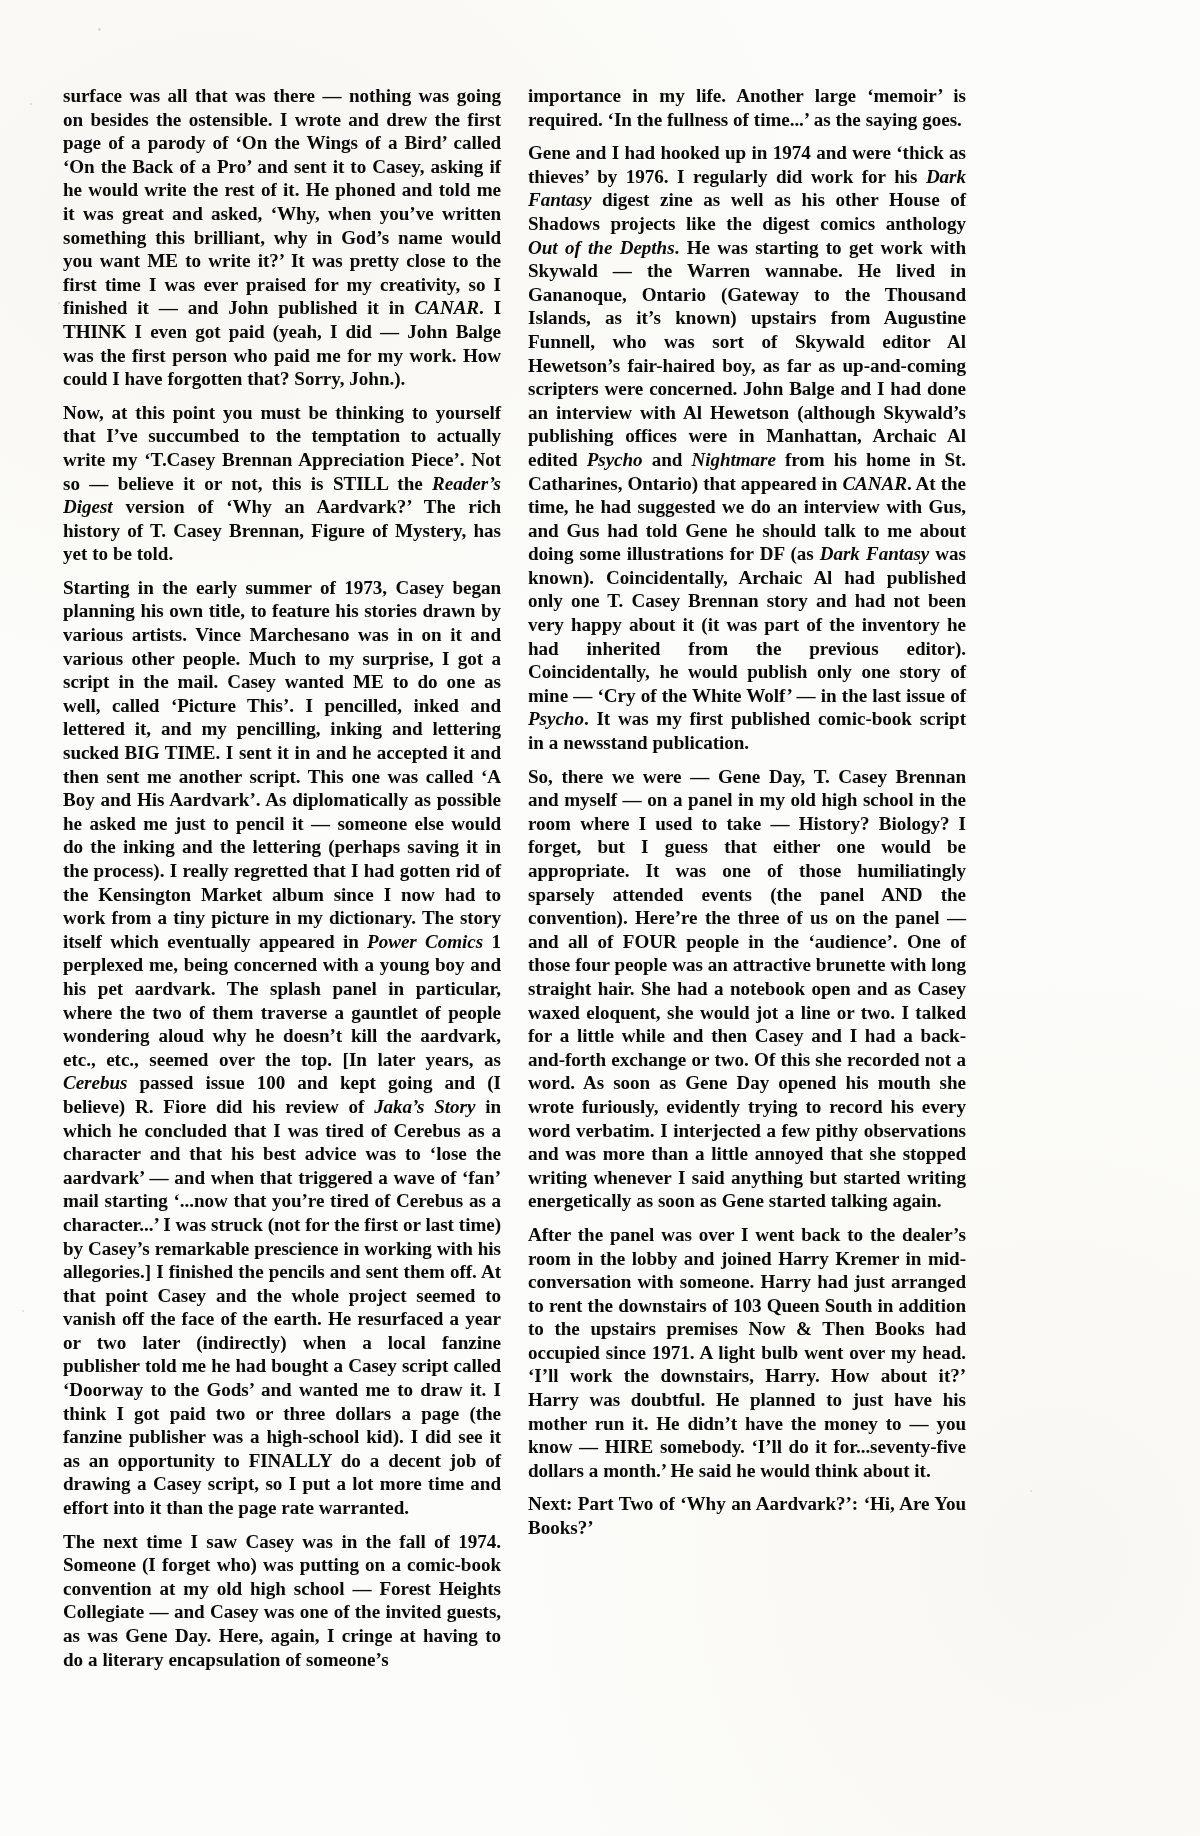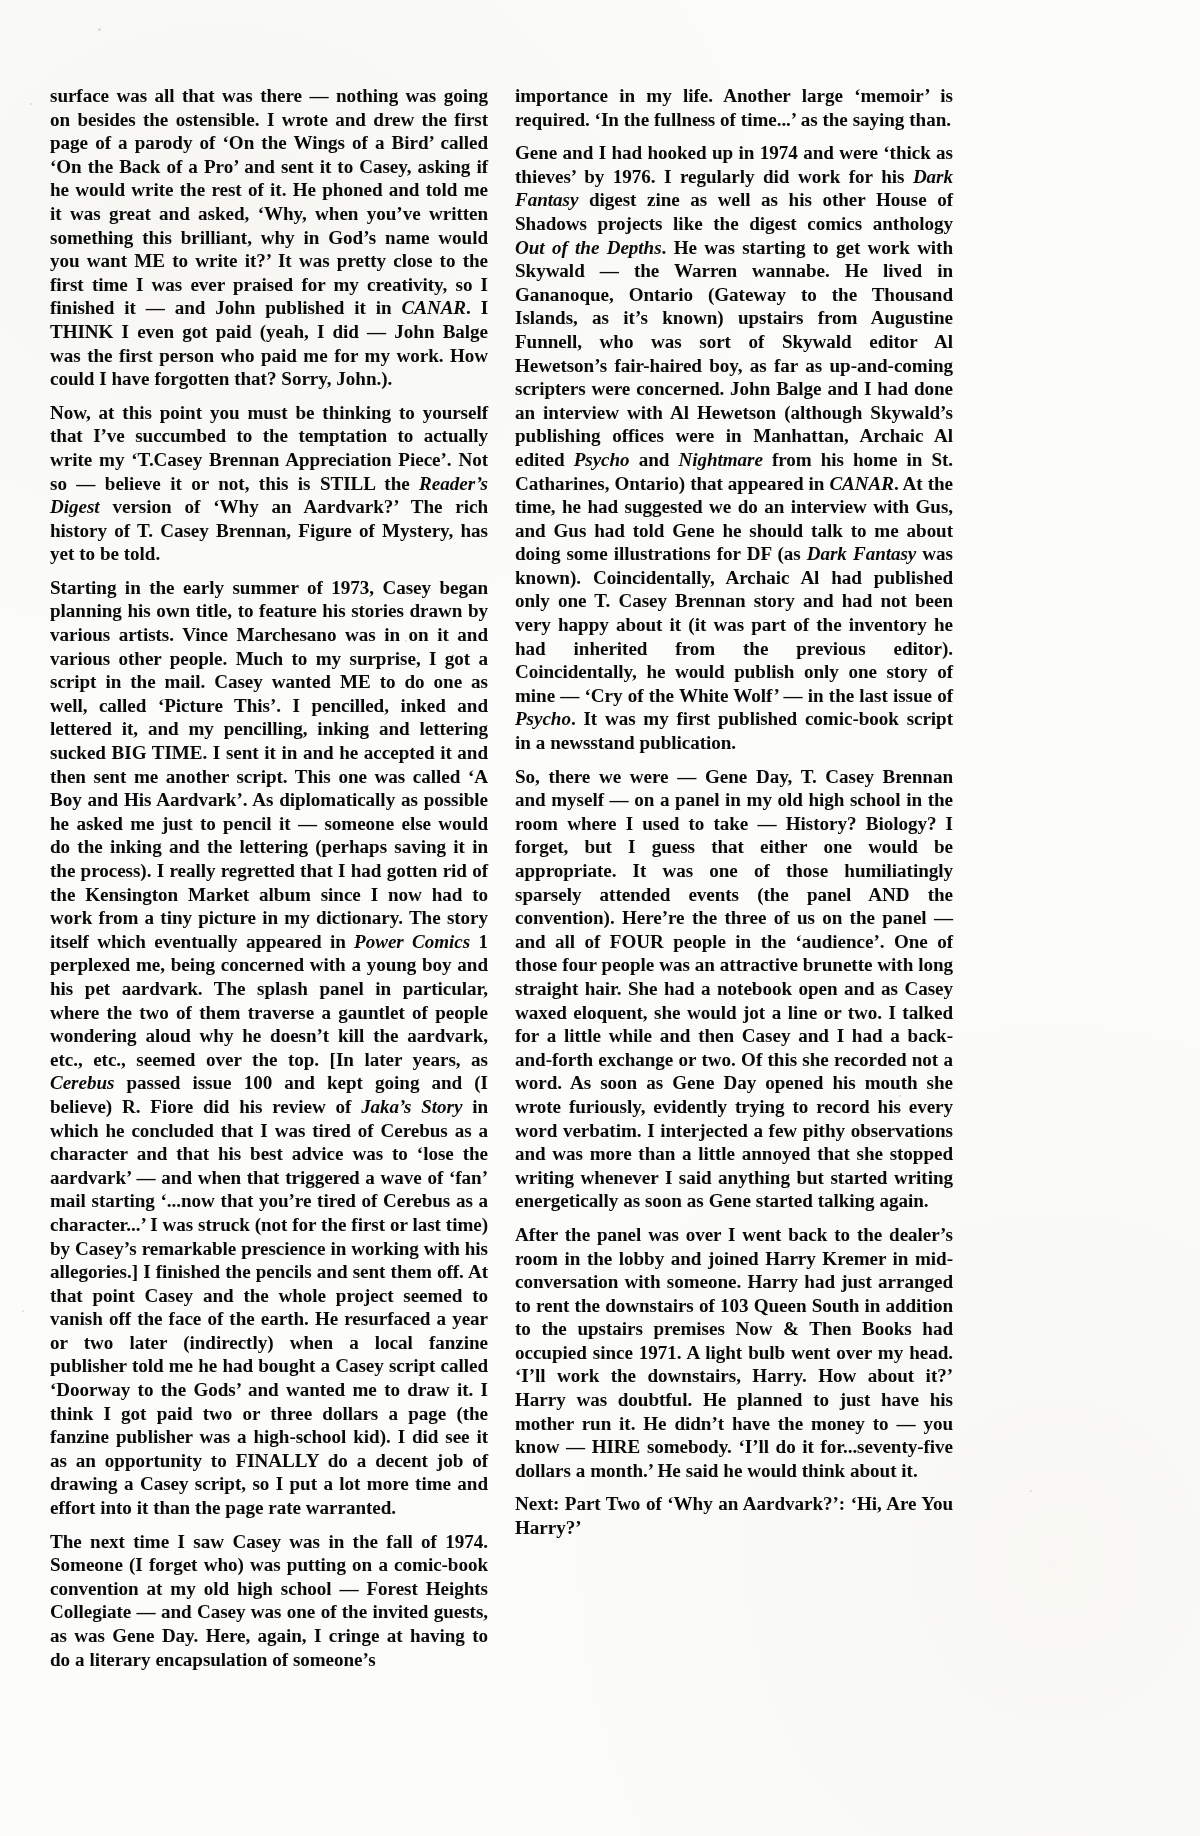--- a/index.html
+++ b/index.html
@@ -19,21 +19,21 @@
   .page {
     position: absolute;
     inset: 0;
     background:
       radial-gradient(ellipse 900px 700px at 18% 12%, rgba(246,245,240,0.85), rgba(253,253,251,0) 70%),
       radial-gradient(ellipse 800px 900px at 88% 85%, rgba(247,246,241,0.8), rgba(253,253,251,0) 72%),
       #fcfcfa;
   }
   .columns {
     position: absolute;
-    left: 50px;
+    left: 63px;
     top: 84px;
     width: 903px;
     height: 1640px;
     display: flex;
     gap: 27px;
   }
   .col {
     width: 438px;
     flex: 0 0 438px;
   }
@@ -80,21 +80,21 @@
   <div class="columns">
 
     <div class="col left">
         <p class="para">surface was all that was there — nothing was going on besides the ostensible. I wrote and drew the first page of a parody of ‘On the Wings of a Bird’ called ‘On the Back of a Pro’ and sent it to Casey, asking if he would write the rest of it. He phoned and told me it was great and asked, ‘Why, when you’ve written something this brilliant, why in God’s name would you want ME to write it?’ It was pretty close to the first time I was ever praised for my creativity, so I finished it — and John published it in <em>CANAR</em>. I THINK I even got paid (yeah, I did — John Balge was the first person who paid me for my work. How could I have forgotten that? Sorry, John.).</p>
         <p class="para">Now, at this point you must be thinking to yourself that I’ve succumbed to the temptation to actually write my ‘T.Casey Brennan Appreciation Piece’. Not so — believe it or not, this is STILL the <em>Reader’s Digest</em> version of ‘Why an Aardvark?’ The rich history of T. Casey Brennan, Figure of Mystery, has yet to be told.</p>
         <p class="para">Starting in the early summer of 1973, Casey began planning his own title, to feature his stories drawn by various artists. Vince Marchesano was in on it and various other people. Much to my surprise, I got a script in the mail. Casey wanted ME to do one as well, called ‘Picture This’. I pencilled, inked and lettered it, and my pencilling, inking and lettering sucked BIG TIME. I sent it in and he accepted it and then sent me another script. This one was called ‘A Boy and His Aardvark’. As diplomatically as possible he asked me just to pencil it — someone else would do the inking and the lettering (perhaps saving it in the process). I really regretted that I had gotten rid of the Kensington Market album since I now had to work from a tiny picture in my dictionary. The story itself which eventually appeared in <em>Power Comics</em> 1 perplexed me, being concerned with a young boy and his pet aardvark. The splash panel in particular, where the two of them traverse a gauntlet of people wondering aloud why he doesn’t kill the aardvark, etc., etc., seemed over the top. [In later years, as <em>Cerebus</em> passed issue 100 and kept going and (I believe) R. Fiore did his review of <em>Jaka’s Story</em> in which he concluded that I was tired of Cerebus as a character and that his best advice was to ‘lose the aardvark’ — and when that triggered a wave of ‘fan’ mail starting ‘...now that you’re tired of Cerebus as a character...’ I was struck (not for the first or last time) by Casey’s remarkable prescience in working with his allegories.] I finished the pencils and sent them off. At that point Casey and the whole project seemed to vanish off the face of the earth. He resurfaced a year or two later (indirectly) when a local fanzine publisher told me he had bought a Casey script called ‘Doorway to the Gods’ and wanted me to draw it. I think I got paid two or three dollars a page (the fanzine publisher was a high-school kid). I did see it as an opportunity to FINALLY do a decent job of drawing a Casey script, so I put a lot more time and effort into it than the page rate warranted.</p>
         <p class="para">The next time I saw Casey was in the fall of 1974. Someone (I forget who) was putting on a comic-book convention at my old high school — Forest Heights Collegiate — and Casey was one of the invited guests, as was Gene Day. Here, again, I cringe at having to do a literary encapsulation of someone’s</p>
       </div>
 
     <div class="col right">
-        <p class="para">importance in my life. Another large ‘memoir’ is required. ‘In the fullness of time...’ as the saying than.</p>
+        <p class="para">importance in my life. Another large ‘memoir’ is required. ‘In the fullness of time...’ as the saying goes.</p>
         <p class="para">Gene and I had hooked up in 1974 and were ‘thick as thieves’ by 1976. I regularly did work for his <em>Dark Fantasy</em> digest zine as well as his other House of Shadows projects like the digest comics anthology <em>Out of the Depths</em>. He was starting to get work with Skywald — the Warren wannabe. He lived in Gananoque, Ontario (Gateway to the Thousand Islands, as it’s known) upstairs from Augustine Funnell, who was sort of Skywald editor Al Hewetson’s fair-haired boy, as far as up-and-coming scripters were concerned. John Balge and I had done an interview with Al Hewetson (although Skywald’s publishing offices were in Manhattan, Archaic Al edited <em>Psycho</em> and <em>Nightmare</em> from his home in St. Catharines, Ontario) that appeared in <em>CANAR</em>. At the time, he had suggested we do an interview with Gus, and Gus had told Gene he should talk to me about doing some illustrations for DF (as <em>Dark Fantasy</em> was known). Coincidentally, Archaic Al had published only one T. Casey Brennan story and had not been very happy about it (it was part of the inventory he had inherited from the previous editor). Coincidentally, he would publish only one story of mine — ‘Cry of the White Wolf’ — in the last issue of <em>Psycho</em>. It was my first published comic-book script in a newsstand publication.</p>
         <p class="para">So, there we were — Gene Day, T. Casey Brennan and myself — on a panel in my old high school in the room where I used to take — History? Biology? I forget, but I guess that either one would be appropriate. It was one of those humiliatingly sparsely attended events (the panel AND the convention). Here’re the three of us on the panel — and all of FOUR people in the ‘audience’. One of those four people was an attractive brunette with long straight hair. She had a notebook open and as Casey waxed eloquent, she would jot a line or two. I talked for a little while and then Casey and I had a back-and-forth exchange or two. Of this she recorded not a word. As soon as Gene Day opened his mouth she wrote furiously, evidently trying to record his every word verbatim. I interjected a few pithy observations and was more than a little annoyed that she stopped writing whenever I said anything but started writing energetically as soon as Gene started talking again.</p>
         <p class="para">After the panel was over I went back to the dealer’s room in the lobby and joined Harry Kremer in mid-conversation with someone. Harry had just arranged to rent the downstairs of 103 Queen South in addition to the upstairs premises Now &amp; Then Books had occupied since 1971. A light bulb went over my head. ‘I’ll work the downstairs, Harry. How about it?’ Harry was doubtful. He planned to just have his mother run it. He didn’t have the money to — you know — HIRE somebody. ‘I’ll do it for...seventy-five dollars a month.’ He said he would think about it.</p>
-        <p class="para">Next: Part Two of ‘Why an Aardvark?’:  ‘Hi, Are You Harry?’</p>
+        <p class="para">Next: Part Two of ‘Why an Aardvark?’:  ‘Hi, Are You Books?’</p>
       </div>
 
   </div>
 </div>
 
 </body></html>

